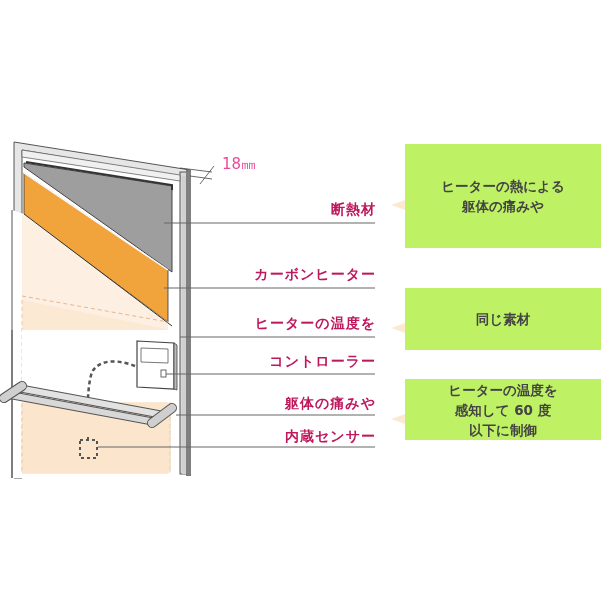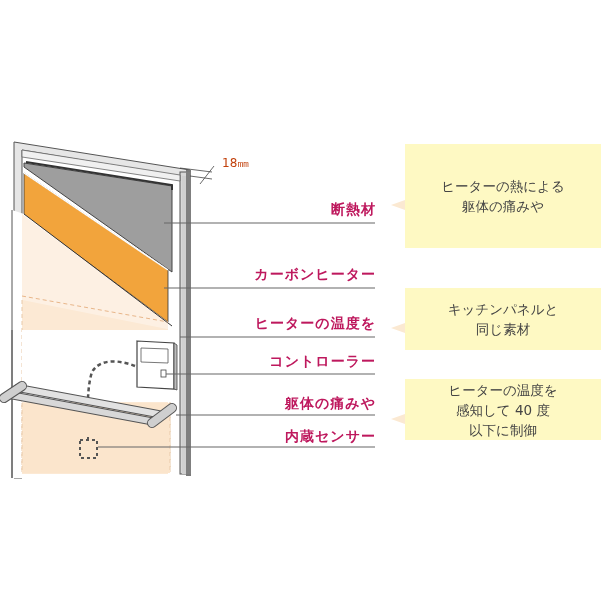--- a/index.html
+++ b/index.html
@@ -1,24 +1,24 @@
 <!DOCTYPE html>
 <html><head>
   <meta charset="utf-8">
   <style>
     html, body { margin: 0; padding: 0; background: #ffffff; }
     body { width: 612px; height: 612px; position: relative; overflow: hidden;
            font-family: "DejaVu Sans", "Liberation Sans", sans-serif; color: #3a3a3a; }
     .diagram { position: absolute; left: 0; top: 0; width: 612px; height: 612px; }
     .label { position: absolute; right: 236px; font-size: 14px; letter-spacing: 1px;
              color: #be185d; white-space: nowrap; text-align: right; font-weight: bold; }
-    .dim { position: absolute; left: 222px; top: 155px; font-size: 12px; color: #c2410c; text-align: right; }
-    .callout { position: absolute; left: 405px; width: 196px; background: #fef9c3;
+    .dim { position: absolute; left: 222px; top: 155px; font-size: 15px; color: #ec4899; text-align: right; }
+    .callout { position: absolute; left: 405px; width: 196px; background: #bef264;
                display: flex; flex-direction: column; align-items: center; justify-content: center;
-               font-size: 13.5px; line-height: 20px; color: #444; text-align: center; }
+               font-size: 13.5px; line-height: 20px; color: #444; text-align: center; font-weight: bold; }
     .callout::before { content: ""; position: absolute; left: -14px; top: 50%;
                        width: 0; height: 0; border-top: 5px solid transparent;
                        border-bottom: 5px solid transparent; border-right: 14px solid #fbe9d2;
                        margin-top: 4px; }
     .callout span { display: block; }
   </style>
 </head>
 <body>
 
 <svg class="diagram" width="612" height="612" viewBox="0 0 612 612">
@@ -116,21 +116,20 @@
 <div class="label" style="top:353px">コントローラー</div>
 <div class="label" style="top:395px">躯体の痛みや</div>
 <div class="label" style="top:428px">内蔵センサー</div>
 
 <div class="callout" style="top:144px; height:104px">
   <span>ヒーターの熱による</span>
   <span>躯体の痛みや</span>
 </div>
 
 <div class="callout" style="top:288px; height:62px">
-  <span>キッチンパネルと</span>
   <span>同じ素材</span>
 </div>
 
 <div class="callout" style="top:379px; height:61px">
   <span>ヒーターの温度を</span>
-  <span>感知して 40 度</span>
+  <span>感知して 60 度</span>
   <span>以下に制御</span>
 </div>
 
 </body></html>

